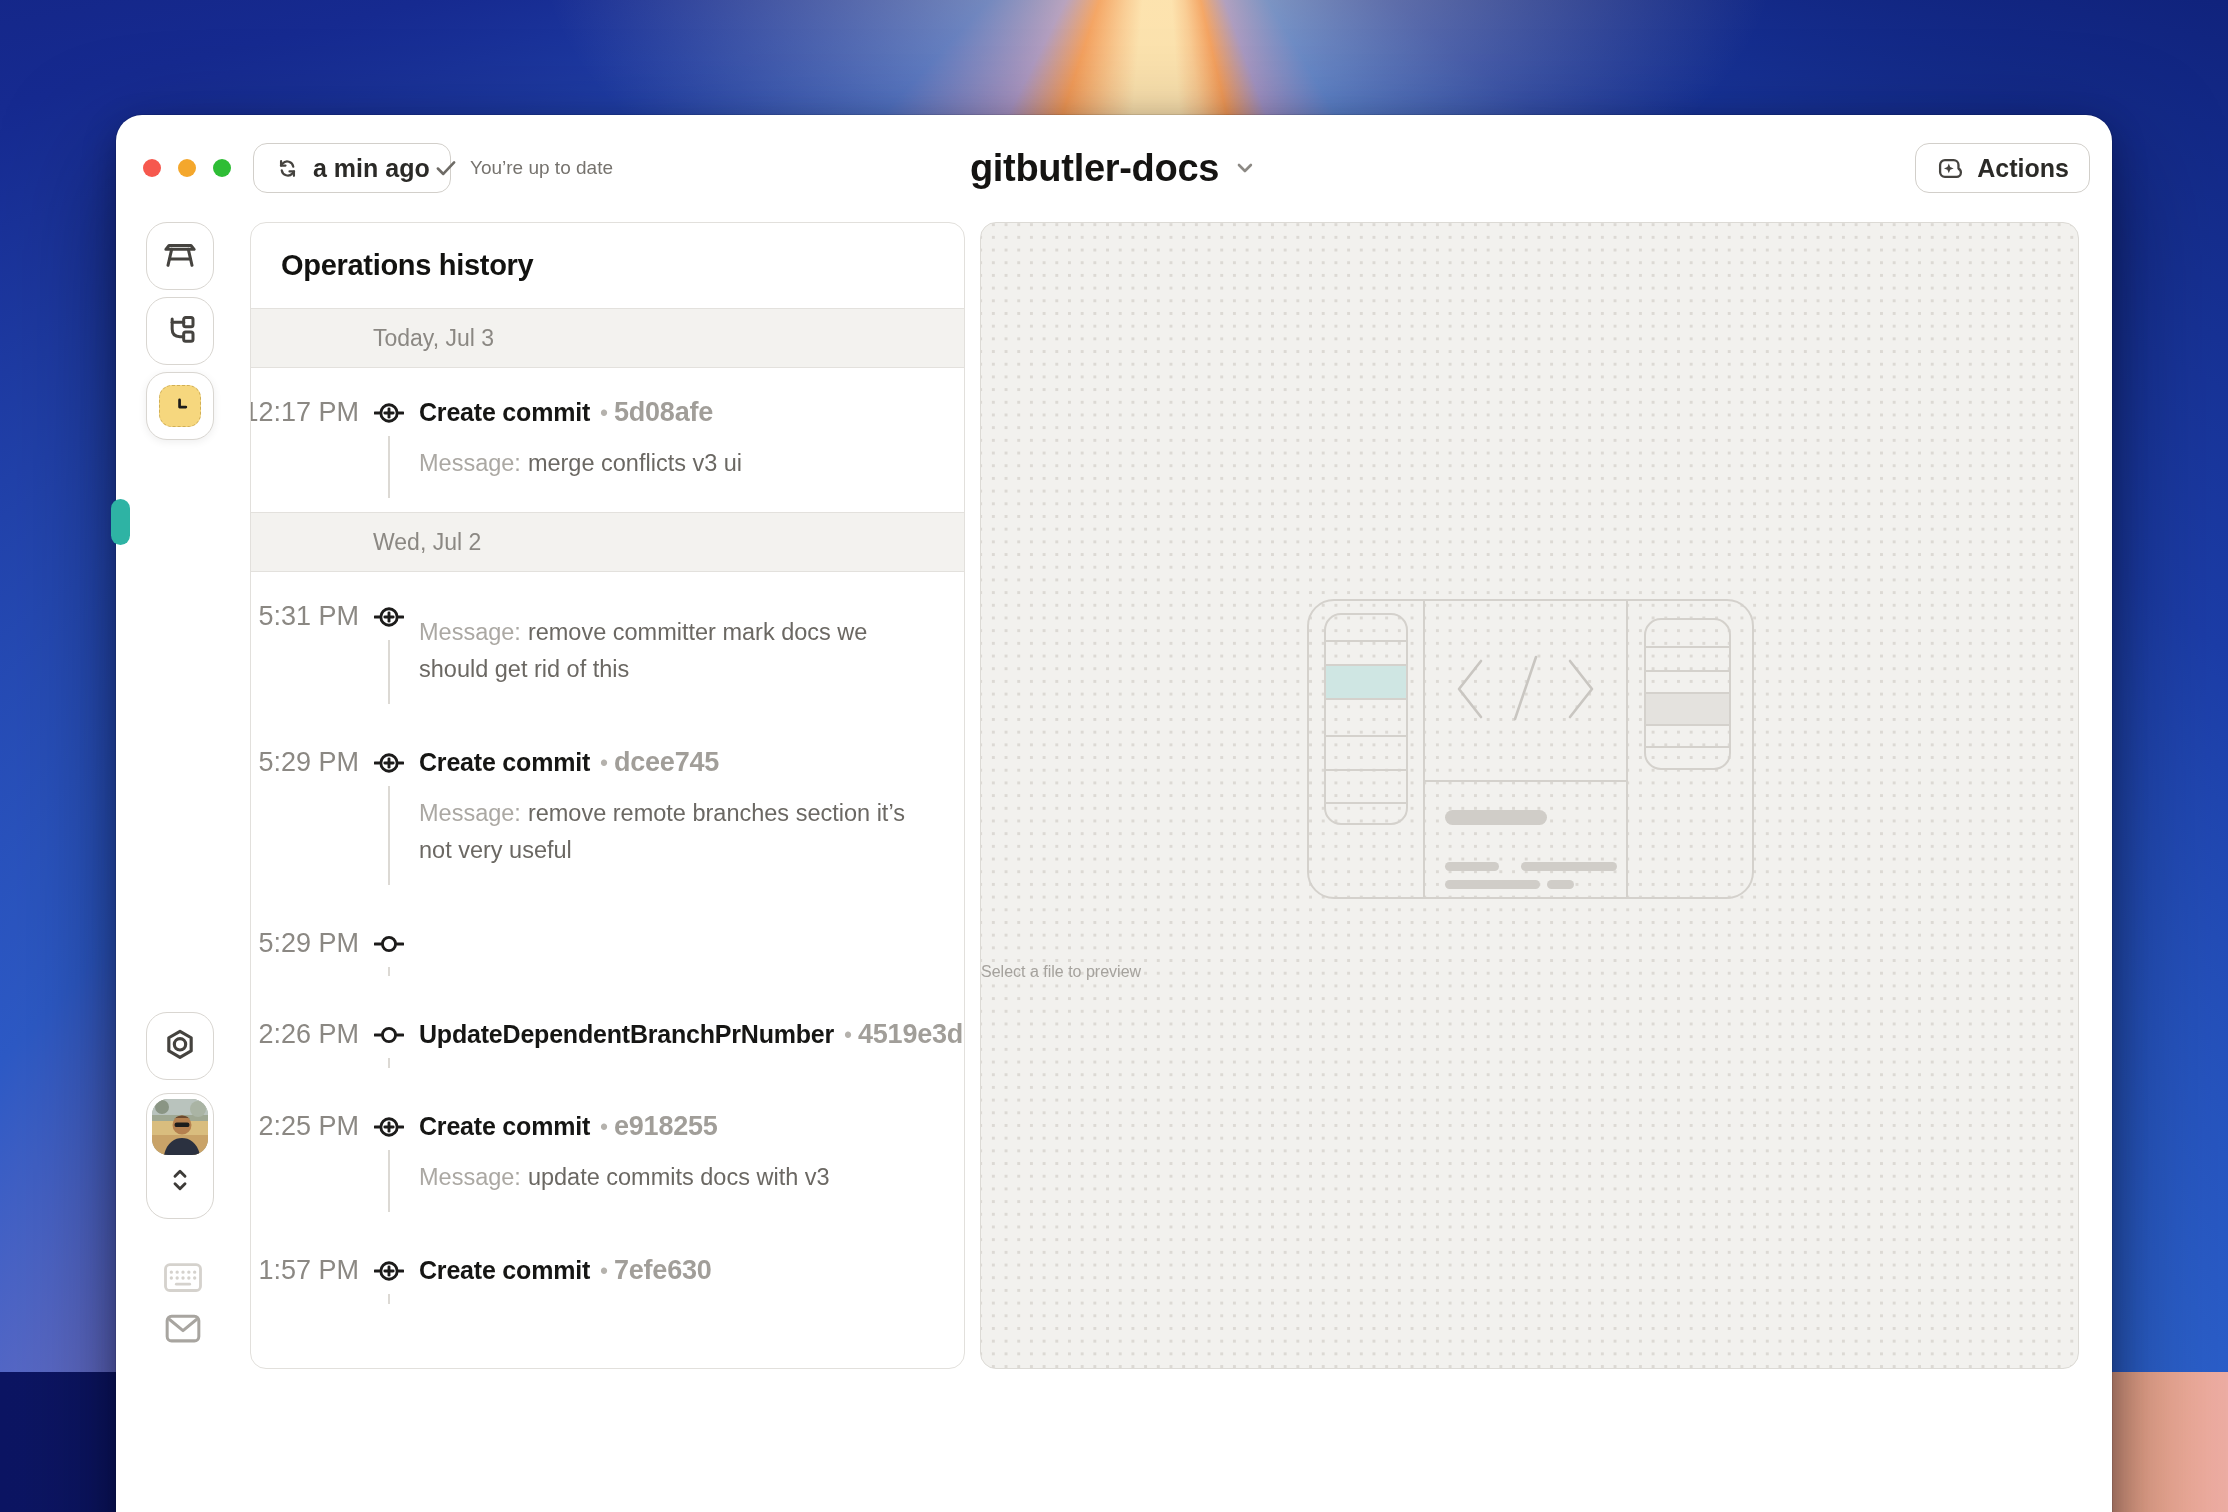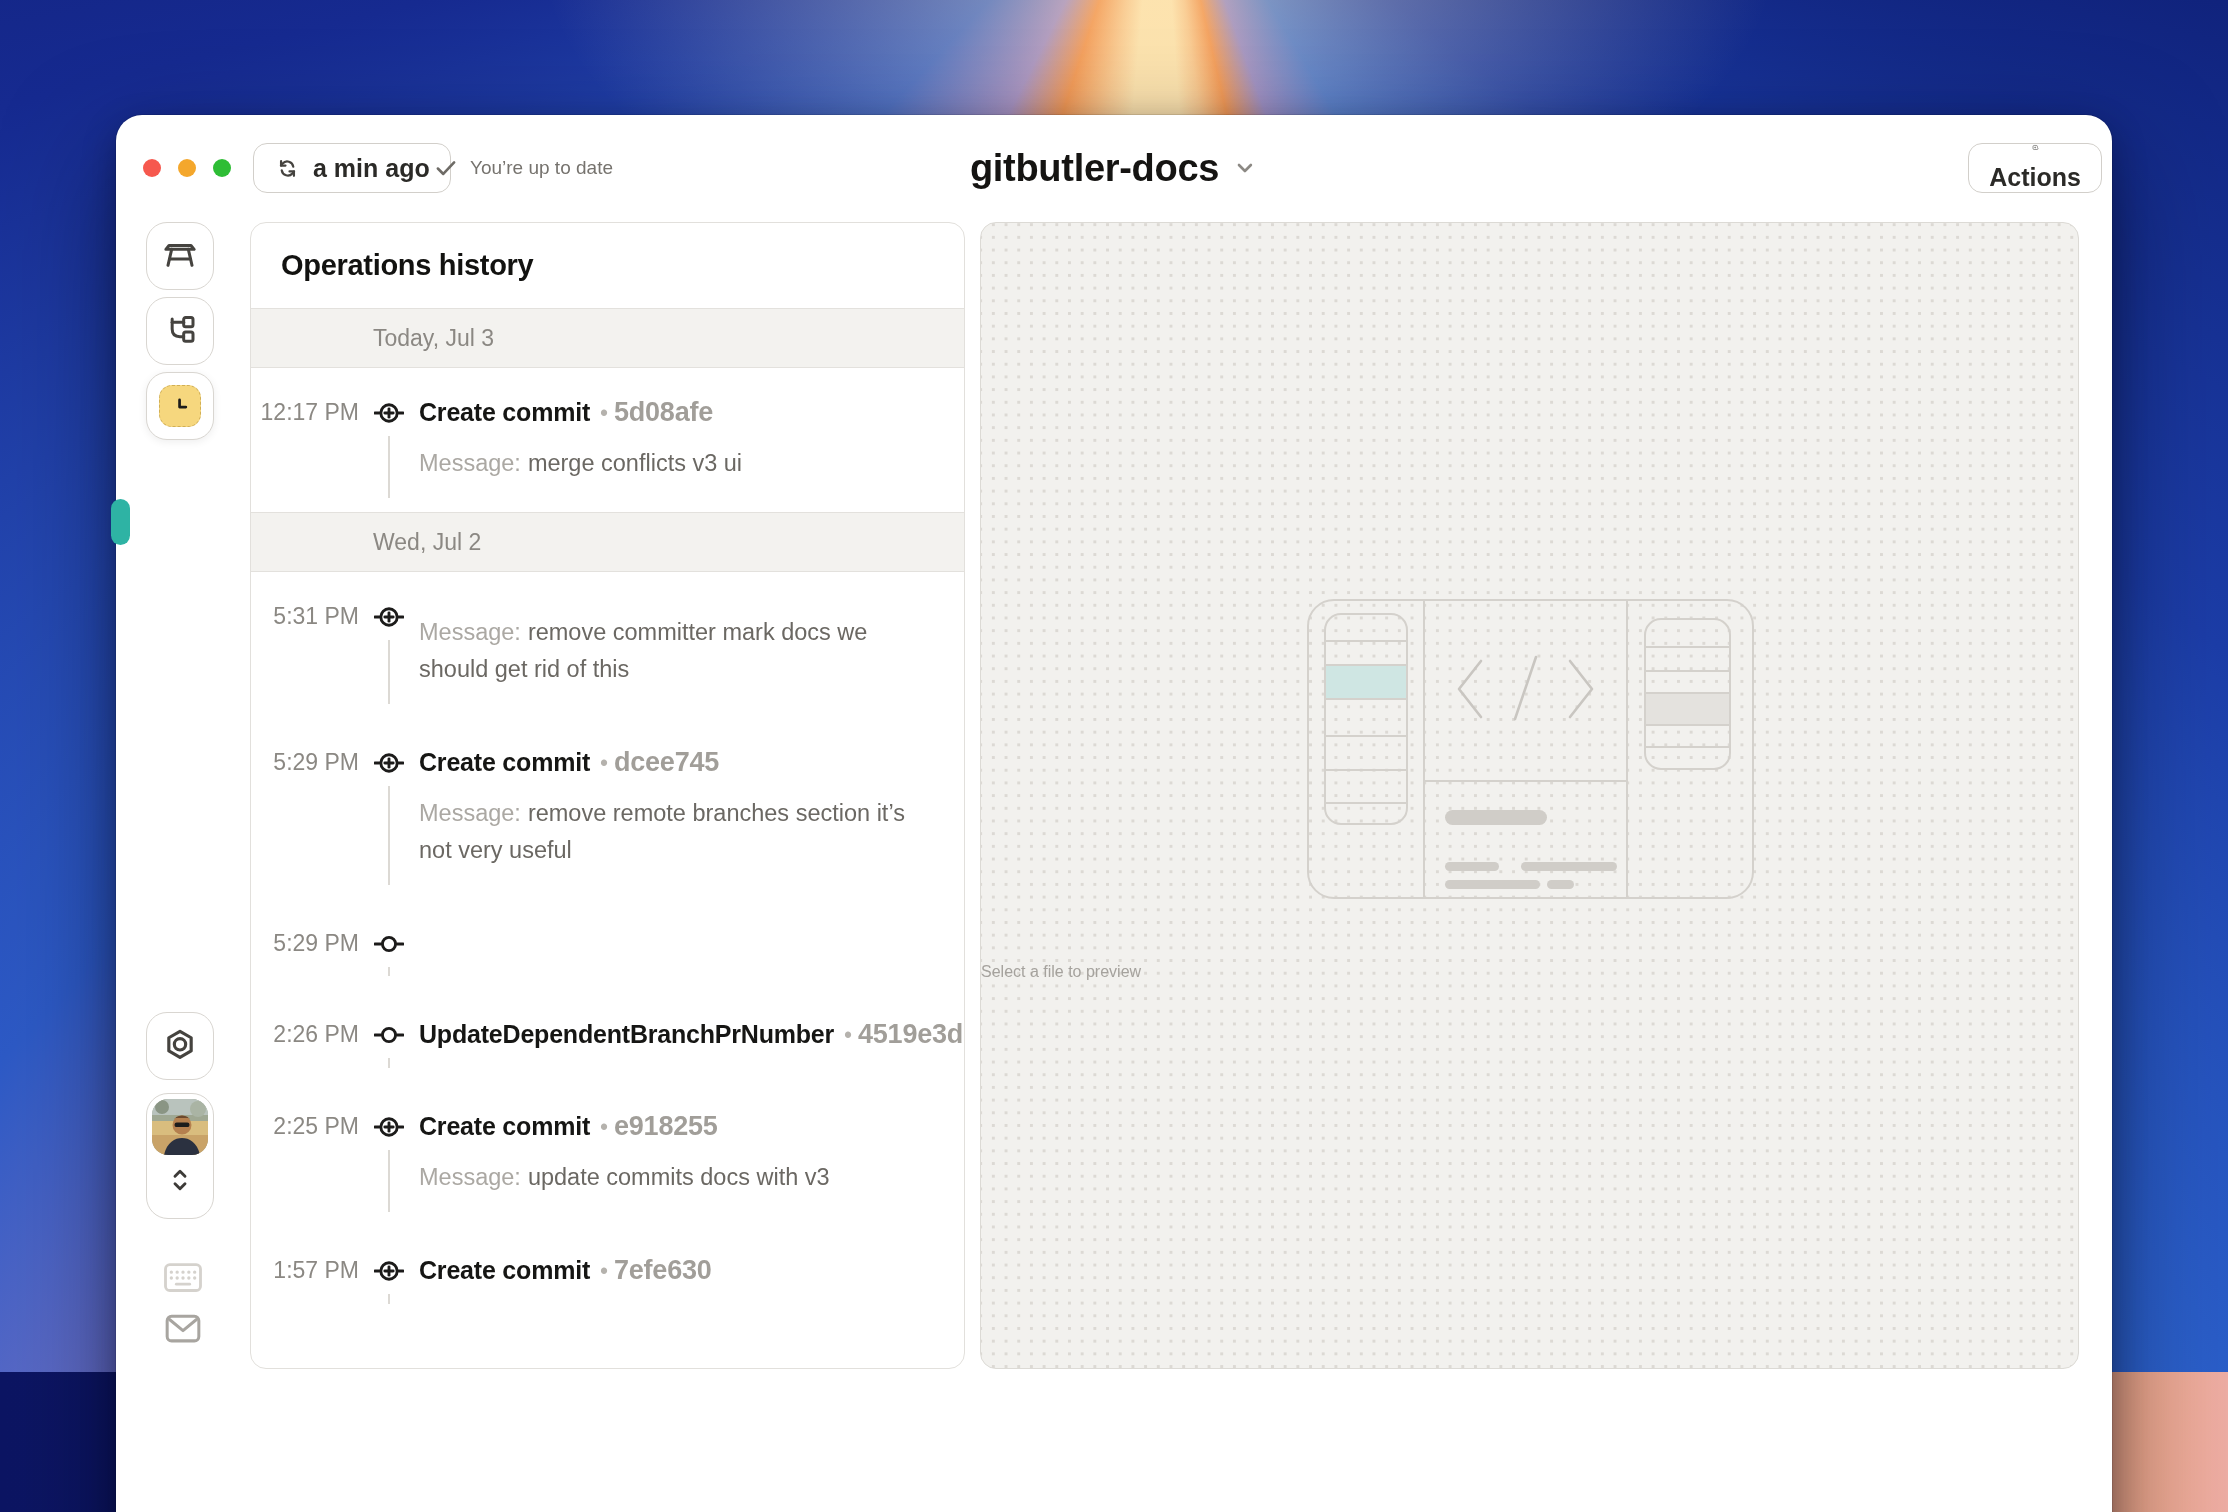--- a/index.html
+++ b/index.html
@@ -38,21 +38,21 @@
   .traffic i{width:18px;height:18px;border-radius:50%;display:block;}
   .t-red{background:var(--traffic-red,#f6584e);}
   .t-yellow{background:var(--traffic-yellow,#f4a72c);}
   .t-green{background:var(--traffic-green,#2ebd35);}
   .chipbtn{
     position:absolute;display:flex;align-items:center;gap:12px;
     height:50px;padding:0 20px;border:1.5px solid #d2cfca;border-radius:14px;
     font-size:25px;font-weight:600;color:#2b2a27;background:transparent;box-sizing:border-box;
   }
   .sync-btn{left:137px;top:28px;}
-  .actions-btn{right:10px;top:28px;flex-direction:column;}
+  .actions-btn{right:22px;top:28px;}
   .upto{
     position:absolute;left:317px;top:28px;height:50px;display:flex;align-items:center;gap:11px;
     font-size:19px;color:#76736e;
   }
   .project-select{
     position:absolute;left:50%;top:28px;transform:translateX(-50%);
     height:50px;display:flex;align-items:center;gap:13px;
     font-size:38px;font-weight:700;color:#151412;letter-spacing:-.3px;
   }
   .icon-stroke{stroke:#45433f;fill:none;stroke-linecap:round;stroke-linejoin:round;}
@@ -89,21 +89,21 @@
   .date-bar{
     height:60px;background:#f3f2ef;border-top:1px solid #e3e1dd;border-bottom:1px solid #e3e1dd;
     display:flex;align-items:center;padding-left:122px;box-sizing:border-box;
     font-size:23px;color:#8b8883;
   }
   .entry{
     display:grid;grid-template-columns:108px 60px 1fr;
     padding:27px 28px 30px 0;
   }
   .entry .time{
-    justify-self:end;font-size:23px;color:#8b8883;line-height:34px;white-space:nowrap;
+    justify-self:end;font-size:27px;color:#8b8883;line-height:34px;white-space:nowrap;
   }
   .iconcol{position:relative;display:flex;justify-content:center;align-items:flex-start;}
   .iconcol svg{margin-top:3px;}
   .connector{
     position:absolute;left:calc(50% - .75px);top:41px;bottom:-16px;width:1.5px;
     background:#dcd9d4;display:block;
   }
   .titleline{font-size:25px;line-height:34px;letter-spacing:-.2px;}
   .etitle{font-weight:600;color:#161614;}
   .hashpair{white-space:nowrap;}

